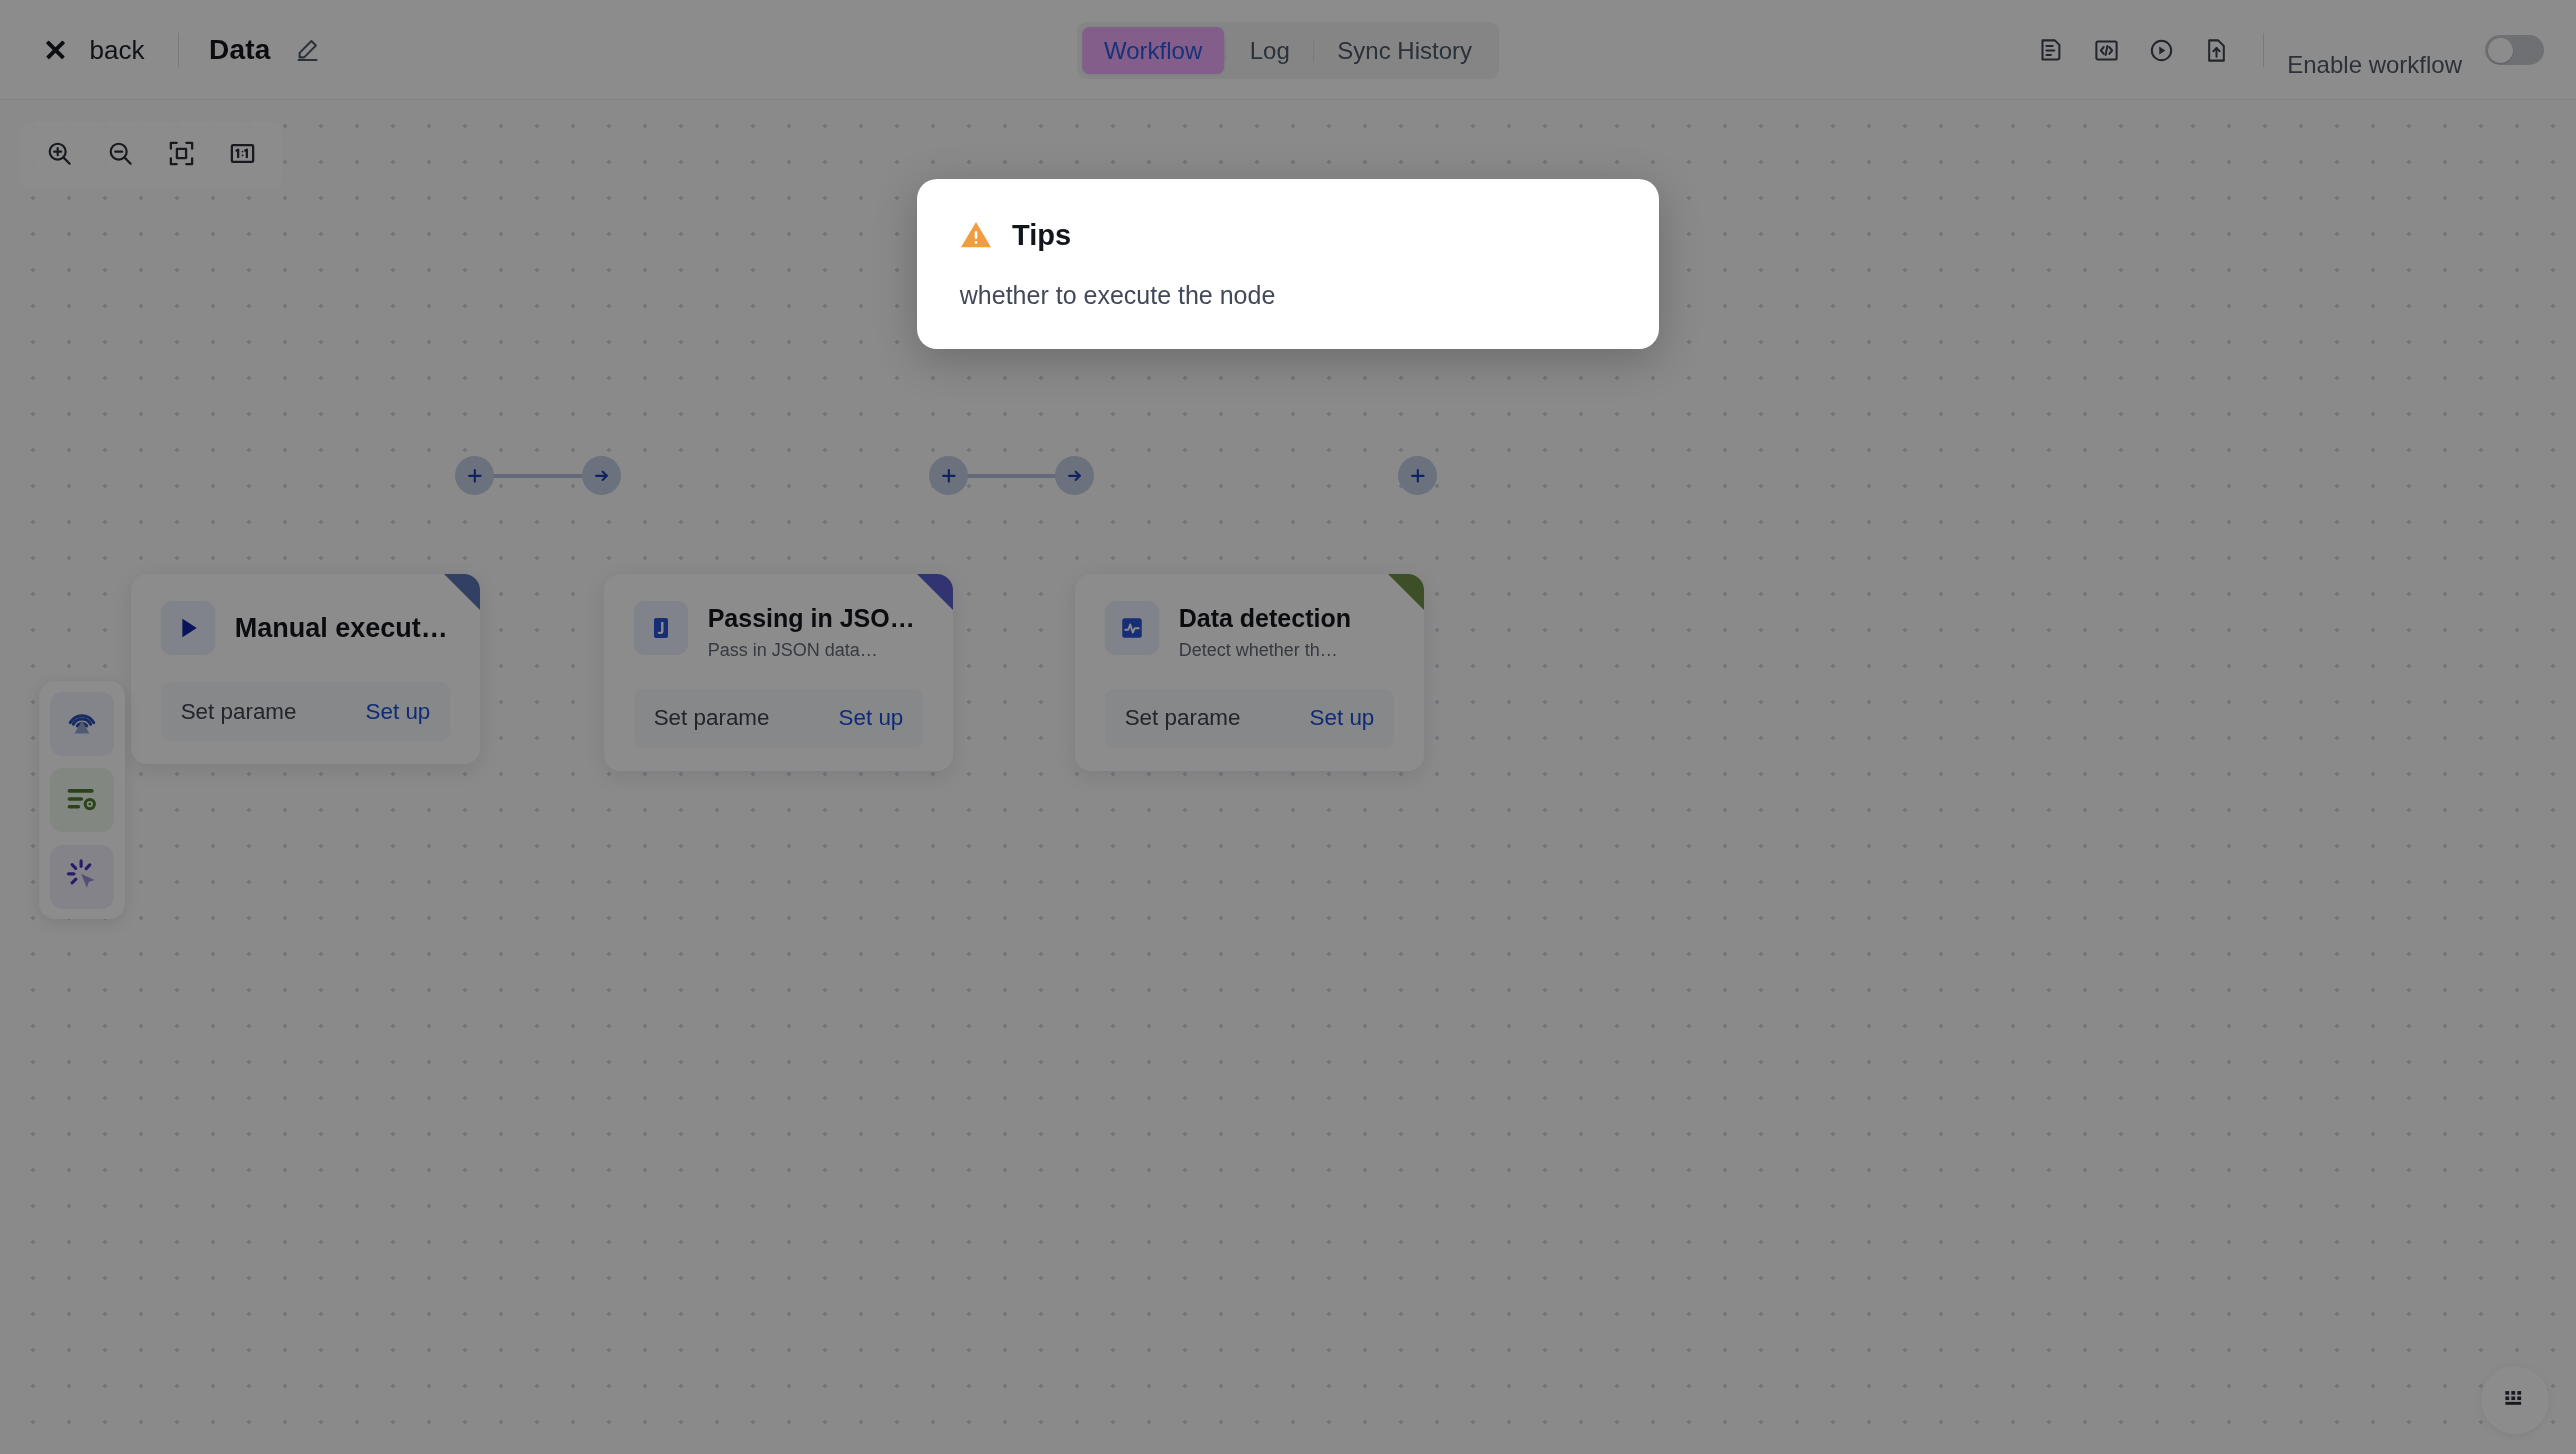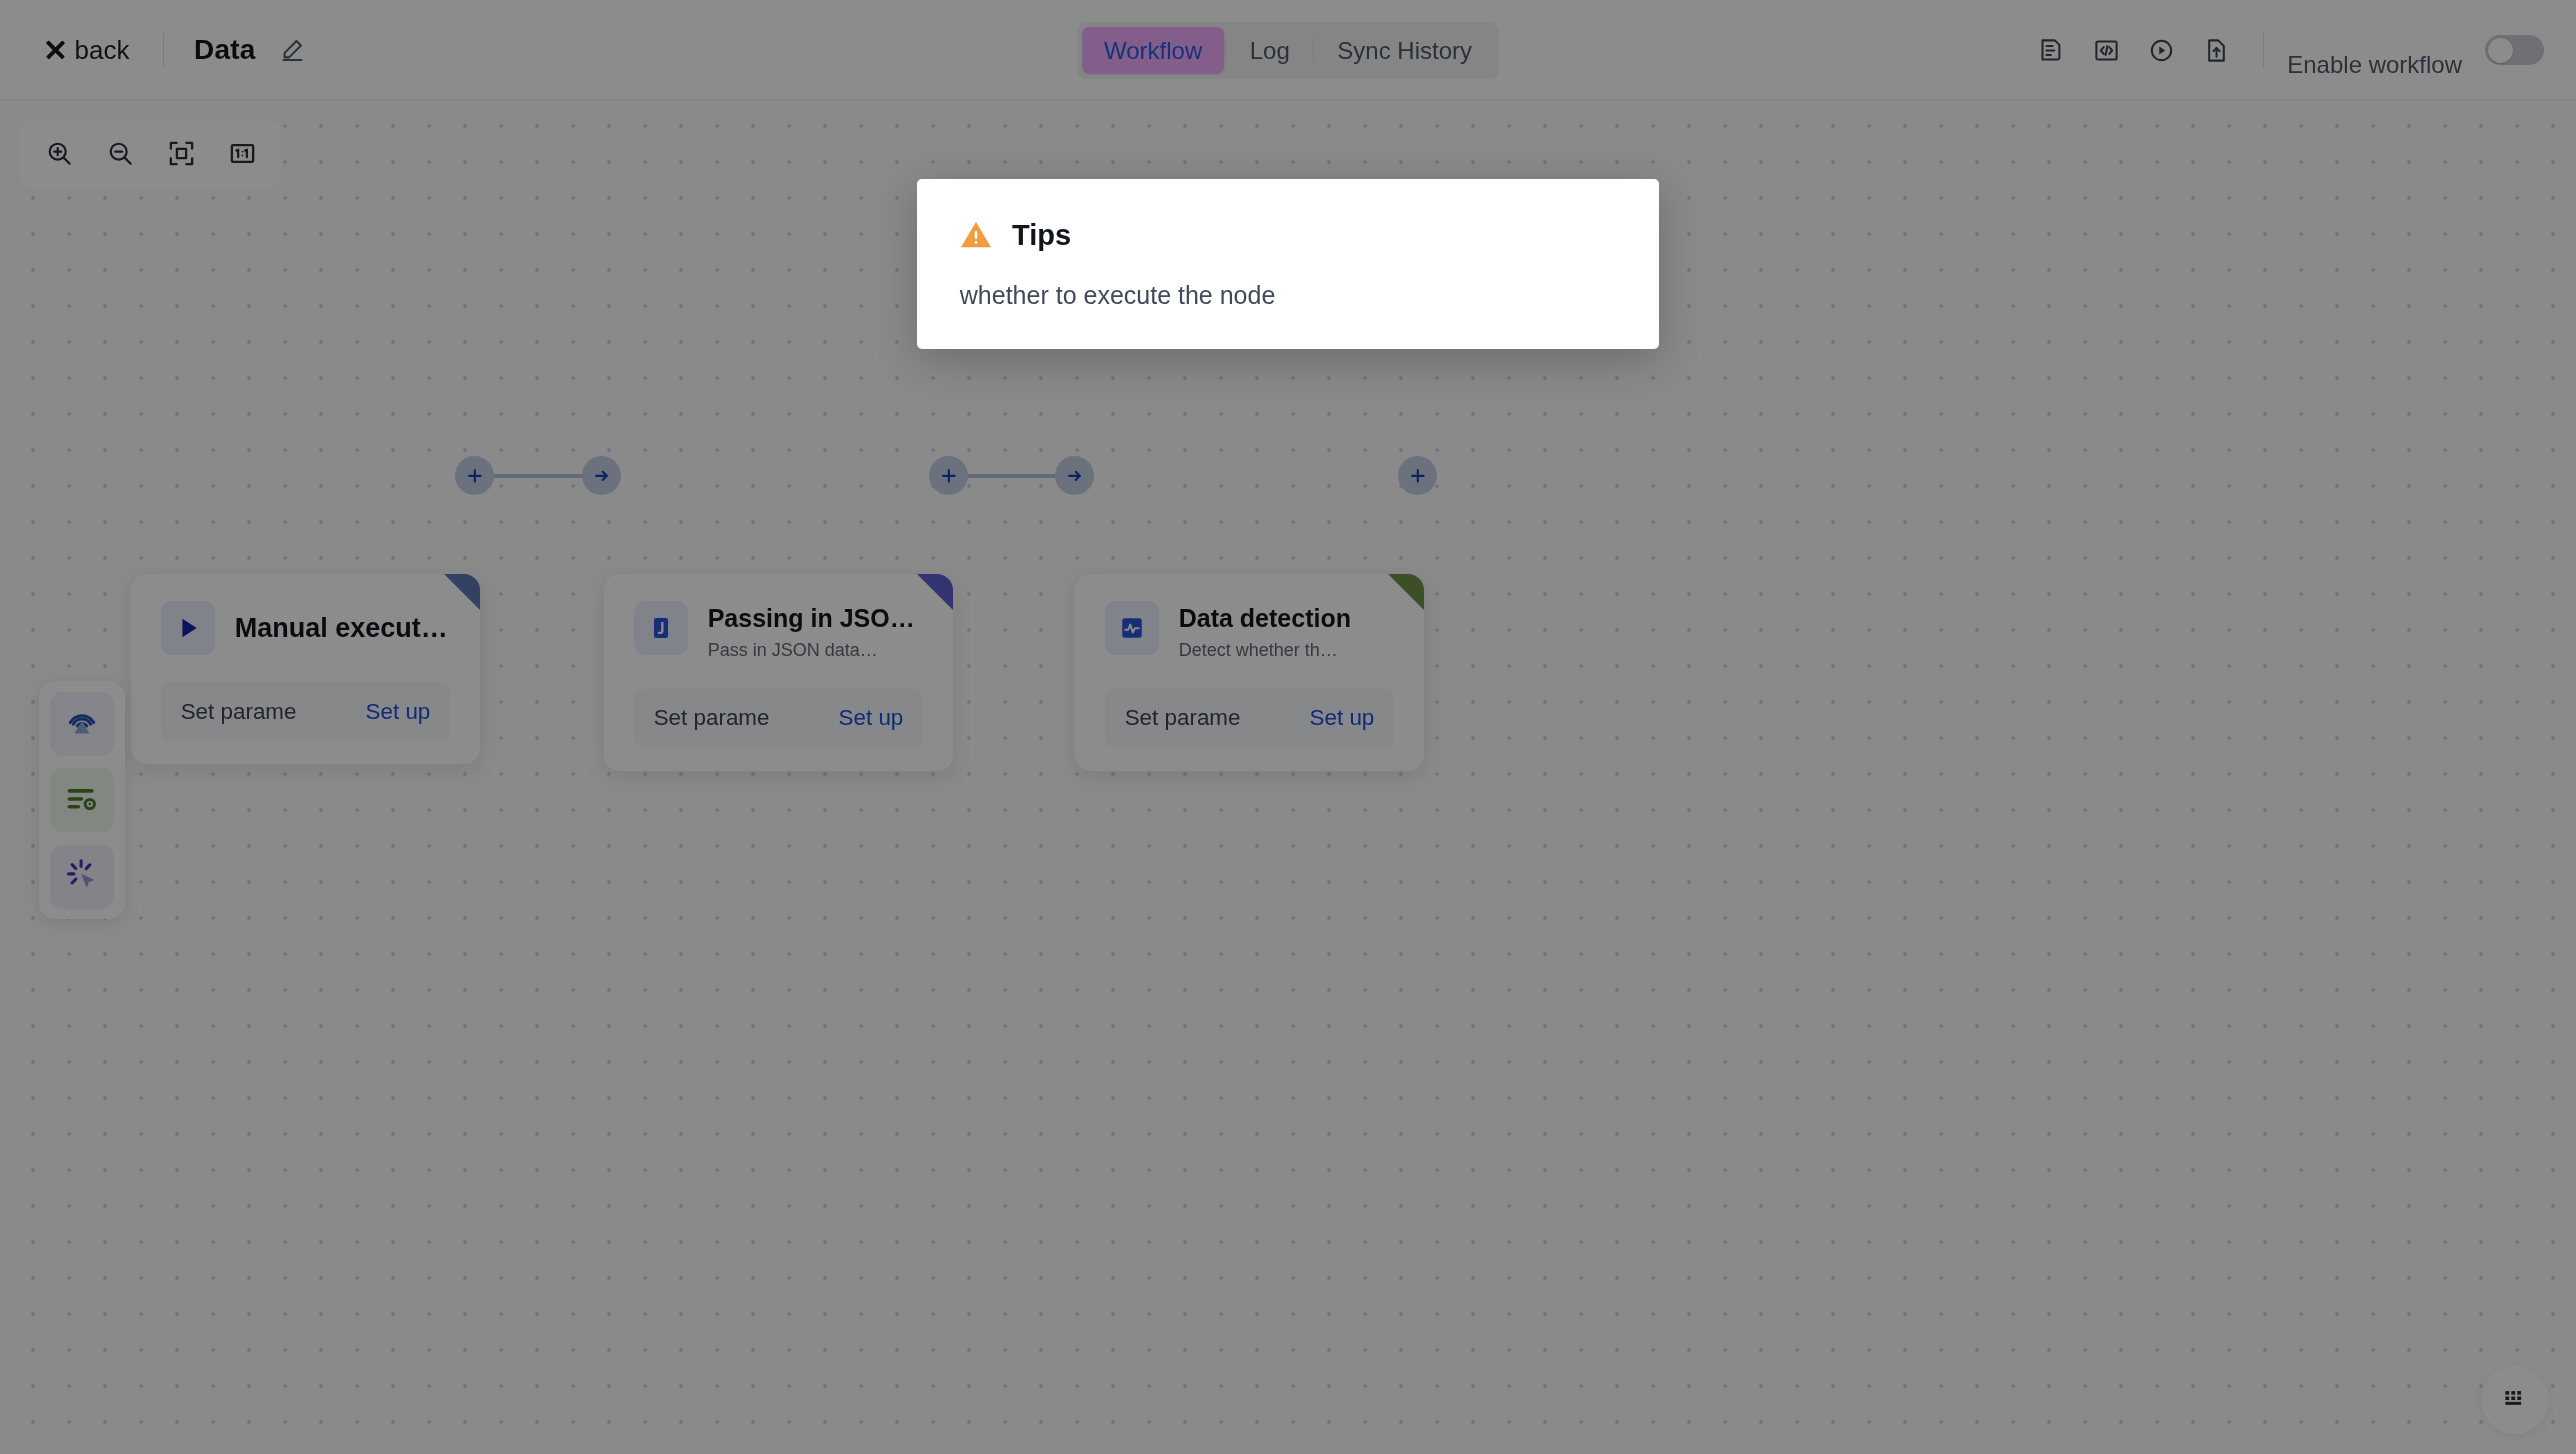--- a/index.html
+++ b/index.html
@@ -36,21 +36,21 @@
   .header-left {
     display: flex;
     align-items: center;
     padding-left: 39px;
     gap: 0;
   }
 
   .back-btn {
     display: flex;
     align-items: center;
-    gap: 5px;
+    gap: 20px;
     cursor: pointer;
     padding: 5.4px 3.6px;
   }
   .back-x {
     width: 27px; height: 27px;
     position: relative;
     flex: none;
   }
   .back-x::before, .back-x::after {
     content: "";
@@ -358,21 +358,21 @@
     inset: 0;
     background: rgba(0,0,0,.45);
     z-index: 50;
   }
   .modal {
     position: absolute;
     left: 917px;
     top: 179px;
     width: 742px;
     background: #ffffff;
-    border-radius: 5px;
+    border-radius: 20px;
     box-shadow: 0 10.7px 43px rgba(0,0,0,.22);
     padding: 38px 41px 36px 41px;
     z-index: 51;
   }
   .modal-head {
     display: flex;
     align-items: center;
     gap: 18px;
   }
   .warn-ico { width: 36px; height: 36px; flex: none; }

